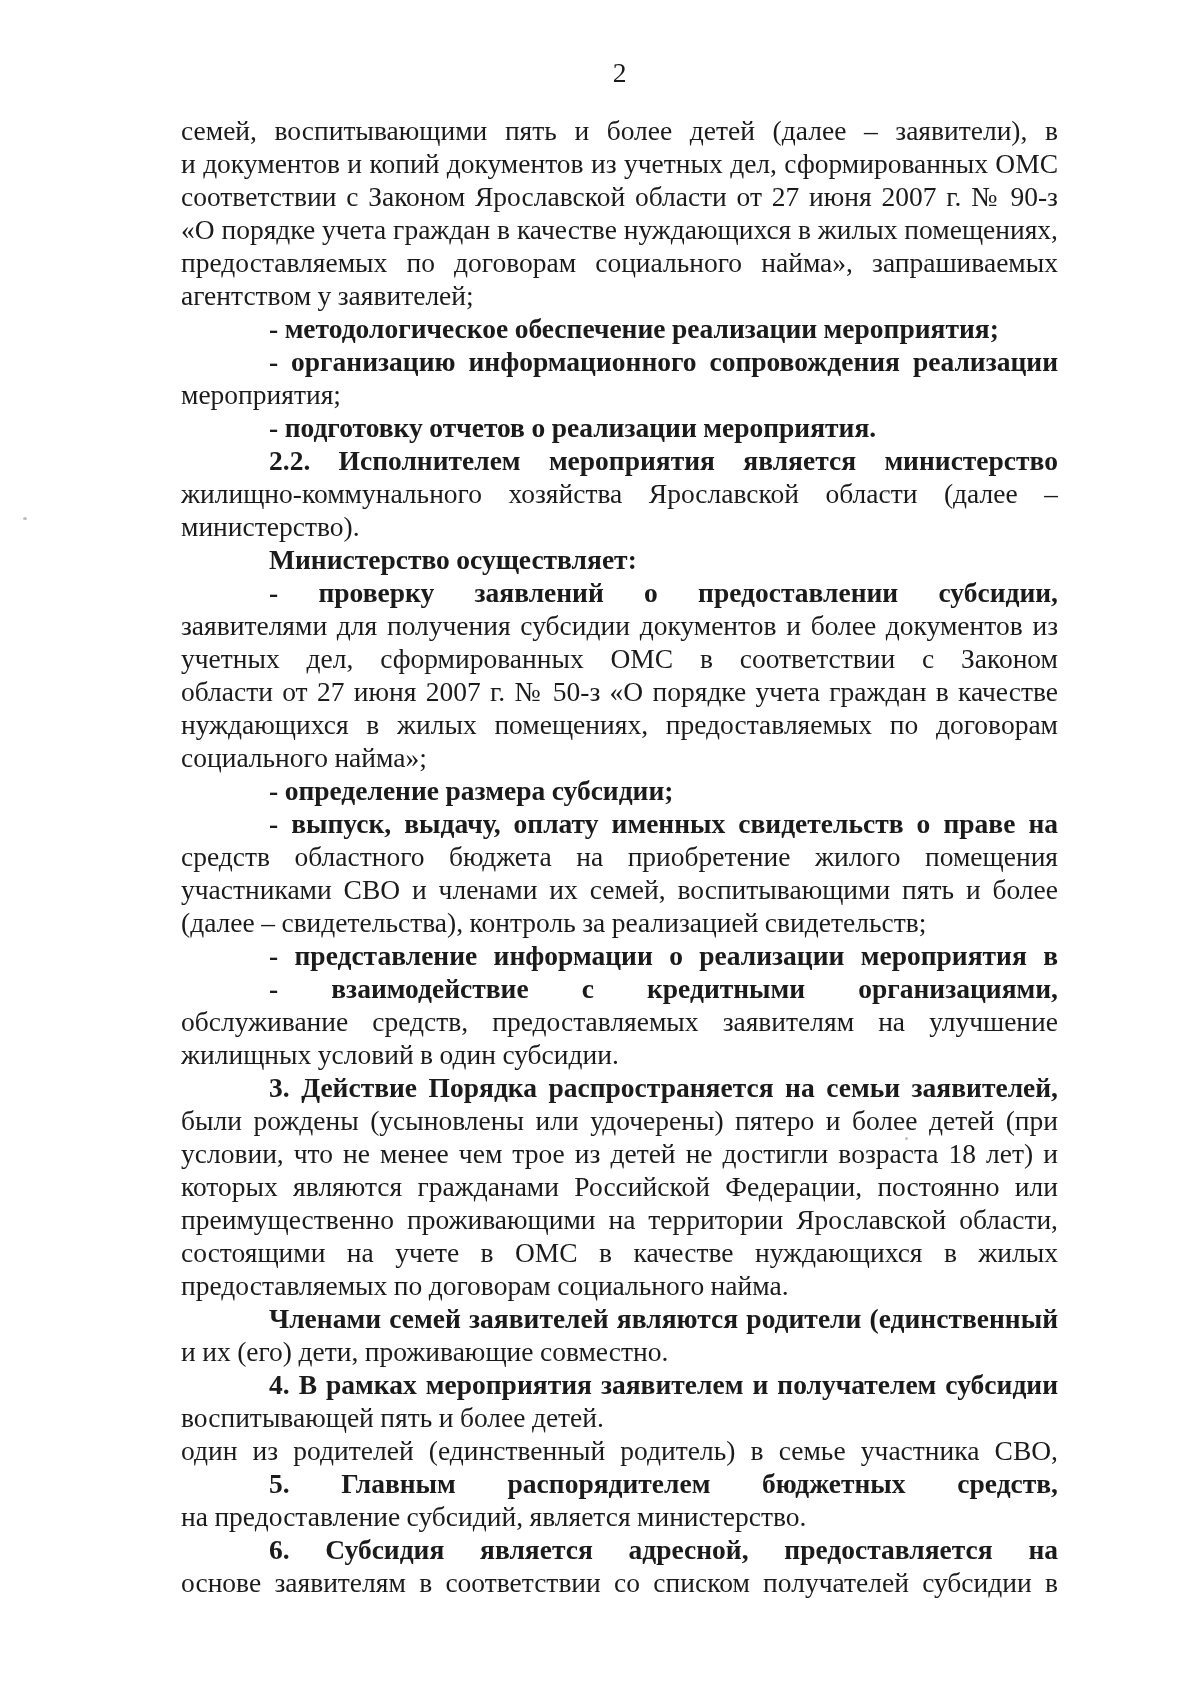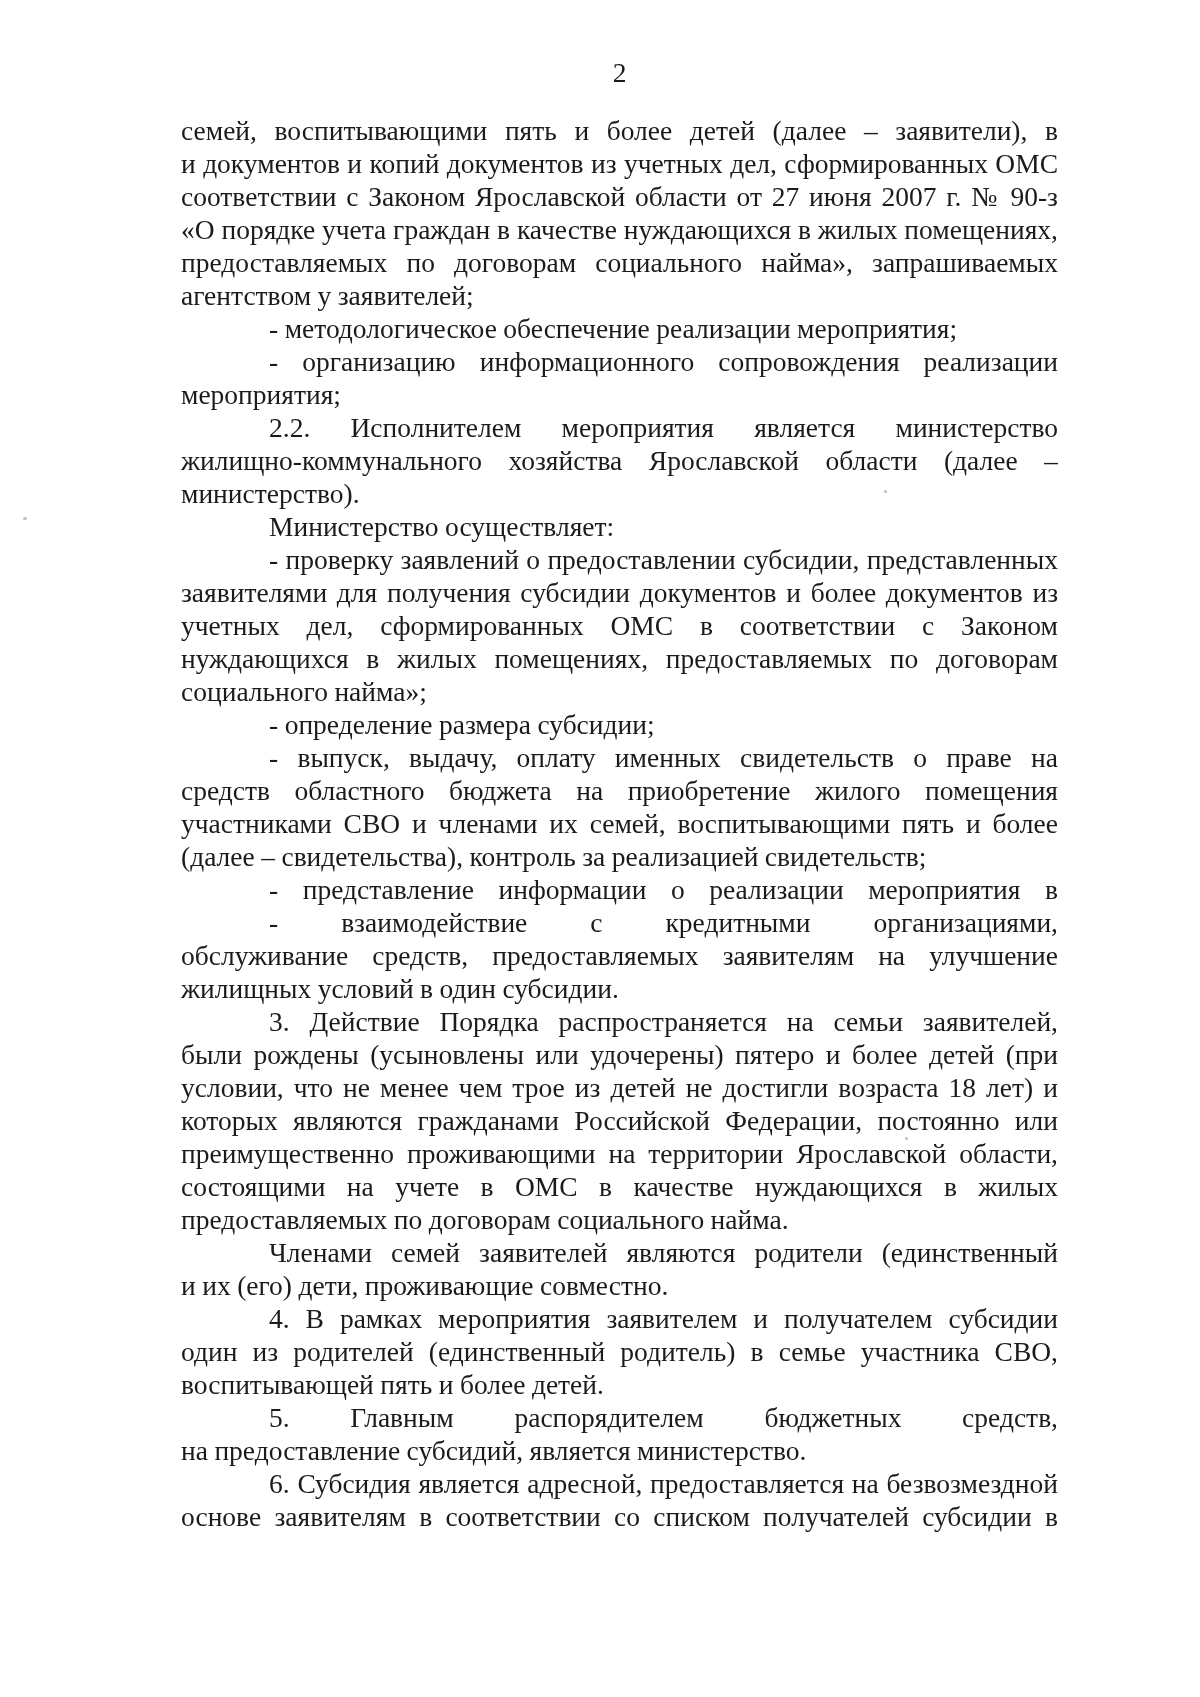--- a/index.html
+++ b/index.html
@@ -38,20 +38,21 @@
     overflow: hidden;
     text-align: justify;
     text-align-last: justify;
     word-spacing: -0.4px;
   }
   .line.lastline {
     text-align-last: left;
   }
   .line.firstindent {
     text-indent: 88px;
+    font-weight: bold;
   }
   
   .speck {
     position: absolute;
     background: #9a9a9a;
     border-radius: 50%;
     opacity: 0.65;
   }
   .speck-a { left: 23px;  top: 517px;  width: 4px; height: 3px; }
   .speck-b { left: 884px; top: 490px;  width: 3px; height: 3px; }
@@ -66,27 +67,29 @@
   <div class="text-block" id="text-block">
       <div class="line">семей, воспитывающими пять и более детей (далее – заявители), в агентство,</div>
       <div class="line">и документов и копий документов из учетных дел, сформированных ОМС в</div>
       <div class="line">соответствии с Законом Ярославской области от 27 июня 2007 г. № 90-з</div>
       <div class="line">«О порядке учета граждан в качестве нуждающихся в жилых помещениях,</div>
       <div class="line">предоставляемых по договорам социального найма», запрашиваемых</div>
       <div class="line lastline">агентством у заявителей;</div>
       <div class="line firstindent lastline">- методологическое обеспечение реализации мероприятия;</div>
       <div class="line firstindent">- организацию информационного сопровождения реализации</div>
       <div class="line lastline">мероприятия;</div>
+      <div class="line firstindent lastline">- подготовку отчетов о реализации мероприятия.</div>
       <div class="line firstindent">2.2. Исполнителем мероприятия является министерство строительства и</div>
       <div class="line">жилищно-коммунального хозяйства Ярославской области (далее –</div>
       <div class="line lastline">министерство).</div>
       <div class="line firstindent lastline">Министерство осуществляет:</div>
       <div class="line firstindent">- проверку заявлений о предоставлении субсидии, представленных</div>
       <div class="line">заявителями для получения субсидии документов и более документов из</div>
       <div class="line">учетных дел, сформированных ОМС в соответствии с Законом Ярославской</div>
+      <div class="line">области от 27 июня 2007 г. № 50-з «О порядке учета граждан в качестве</div>
       <div class="line">нуждающихся в жилых помещениях, предоставляемых по договорам</div>
       <div class="line lastline">социального найма»;</div>
       <div class="line firstindent lastline">- определение размера субсидии;</div>
       <div class="line firstindent">- выпуск, выдачу, оплату именных свидетельств о праве на получение</div>
       <div class="line">средств областного бюджета на приобретение жилого помещения</div>
       <div class="line">участниками СВО и членами их семей, воспитывающими пять и более детей</div>
       <div class="line lastline">(далее – свидетельства), контроль за реализацией свидетельств;</div>
       <div class="line firstindent lastline">- представление информации о реализации мероприятия в агентство;</div>
       <div class="line firstindent">- взаимодействие с кредитными организациями, осуществляющими</div>
       <div class="line">обслуживание средств, предоставляемых заявителям на улучшение</div>
@@ -94,22 +97,22 @@
       <div class="line firstindent">3. Действие Порядка распространяется на семьи заявителей, которыми</div>
       <div class="line">были рождены (усыновлены или удочерены) пятеро и более детей (при</div>
       <div class="line">условии, что не менее чем трое из детей не достигли возраста 18 лет) и члены</div>
       <div class="line">которых являются гражданами Российской Федерации, постоянно или</div>
       <div class="line">преимущественно проживающими на территории Ярославской области,</div>
       <div class="line">состоящими на учете в ОМС в качестве нуждающихся в жилых помещениях,</div>
       <div class="line lastline">предоставляемых по договорам социального найма.</div>
       <div class="line firstindent">Членами семей заявителей являются родители (единственный родитель)</div>
       <div class="line lastline">и их (его) дети, проживающие совместно.</div>
       <div class="line firstindent">4. В рамках мероприятия заявителем и получателем субсидии является</div>
+      <div class="line lastline">воспитывающей пять и более детей.</div>
       <div class="line">один из родителей (единственный родитель) в семье участника СВО,</div>
-      <div class="line lastline">воспитывающей пять и более детей.</div>
       <div class="line firstindent">5. Главным распорядителем бюджетных средств, предусмотренных</div>
       <div class="line lastline">на предоставление субсидий, является министерство.</div>
       <div class="line firstindent">6. Субсидия является адресной, предоставляется на безвозмездной</div>
       <div class="line">основе заявителям в соответствии со списком получателей субсидии в</div>
     </div>
 
   <div class="speck speck-a"></div>
   <div class="speck speck-b"></div>
   <div class="speck speck-c"></div>
 </div>

